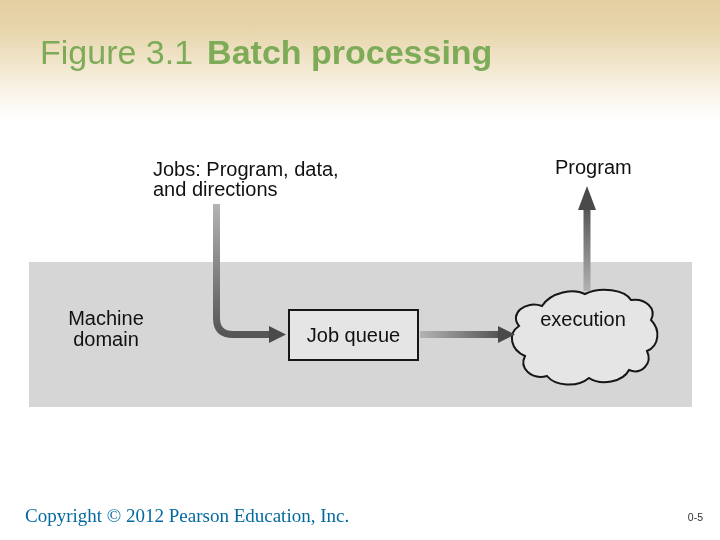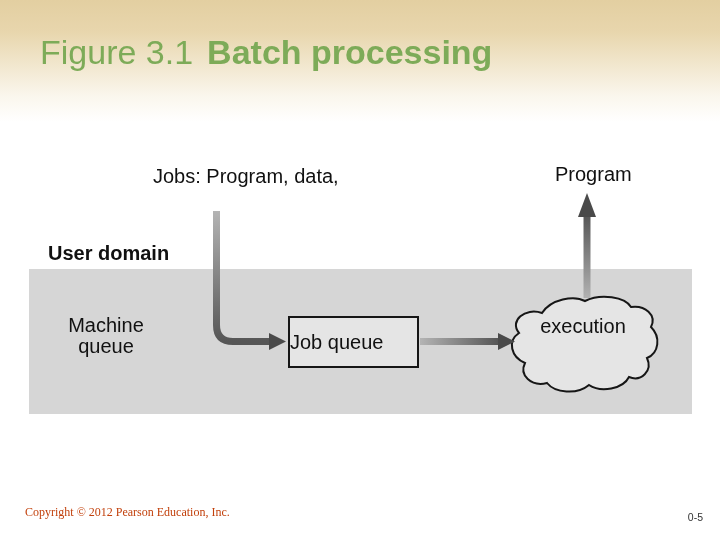--- a/index.html
+++ b/index.html
@@ -22,21 +22,21 @@
   .slide-title {
     position: absolute; left: 40px; top: 33px;
     font-size: 34px; line-height: 38px;
     color: #7dab58;
     white-space: nowrap;
   }
   .title-prefix { font-weight: 400; }
   .title-emphasis { font-weight: 700; margin-left: 14px; }
 
   .diagram {
-    position: absolute; left: 29px; top: 155px;
+    position: absolute; left: 29px; top: 148px;
     width: 663px; height: 262px;
   }
   .machine-band {
     position: absolute; left: 0; top: 114px;
     width: 663px; height: 145px;
     background: #d6d6d6;
   }
   .diagram svg {
     position: absolute; left: 0; top: 0;
     width: 663px; height: 262px;
@@ -52,31 +52,31 @@
   .results-label { left: 526px; top: 9px; }
   .user-domain   { left: 19px;  top: 88px;  font-weight: 700; }
   .machine-domain{ left: 18px;  top: 160px; width: 118px; text-align: center;
                    font-weight: 400; line-height: 21px; white-space: normal; }
   .job-queue-box {
     position: absolute; left: 259px; top: 161px;
     width: 131px; height: 52px;
     box-sizing: border-box;
     border: 2px solid #161616;
     background: #e5e5e5;
-    display: flex; align-items: center; justify-content: flex-start;
+    display: flex; align-items: center; justify-content: center;
     font-size: 20px; color: #111111;
   }
   .job-execution-label {
     left: 494px; top: 160px; width: 120px;
     text-align: center; line-height: 22px; white-space: normal;
   }
   .copyright {
     position: absolute; left: 25px; top: 505px;
     font-family: "Liberation Serif", serif;
-    font-size: 12px; color: #c2410c;
+    font-size: 19px; color: #0369a1;
   }
   .page-number {
     position: absolute; right: 9px; top: 511px;
     font-size: 10.5px; color: #333333; padding-left: 32px;
   }
 </style>
 </head>
 <body>
 
 <div class="slide">
@@ -124,29 +124,29 @@
 
       <line x1="391" y1="186.5" x2="469" y2="186.5" stroke="url(#gradQueue)" stroke-width="7"></line>
       <polygon points="469,178 486,186.5 469,195" fill="#4a4a4a"></polygon>
 
       <line x1="558" y1="143" x2="558" y2="61" stroke="url(#gradUp)" stroke-width="7"></line>
       <polygon points="549,62 567,62 558,38" fill="#4a4a4a"></polygon>
     </svg>
 
     <div class="dlabel jobs-label">
       <div>Jobs: Program, data,</div>
+      <div>and directions</div>
     </div>
 
     <div class="dlabel results-label">Program</div>
 
-    <div class="dlabel user-domain">User domain</div>
 
     <div class="dlabel machine-domain">
       <div>Machine</div>
-      <div>queue</div>
+      <div>domain</div>
     </div>
 
     <div class="job-queue-box">
       <span>Job queue</span>
     </div>
 
     <div class="dlabel job-execution-label">
       <div>execution</div>
     </div>
 

